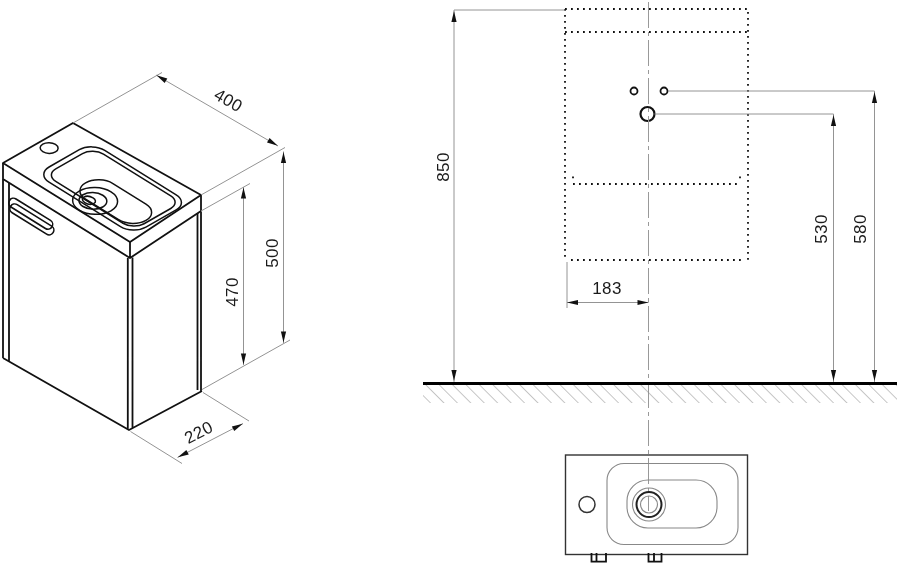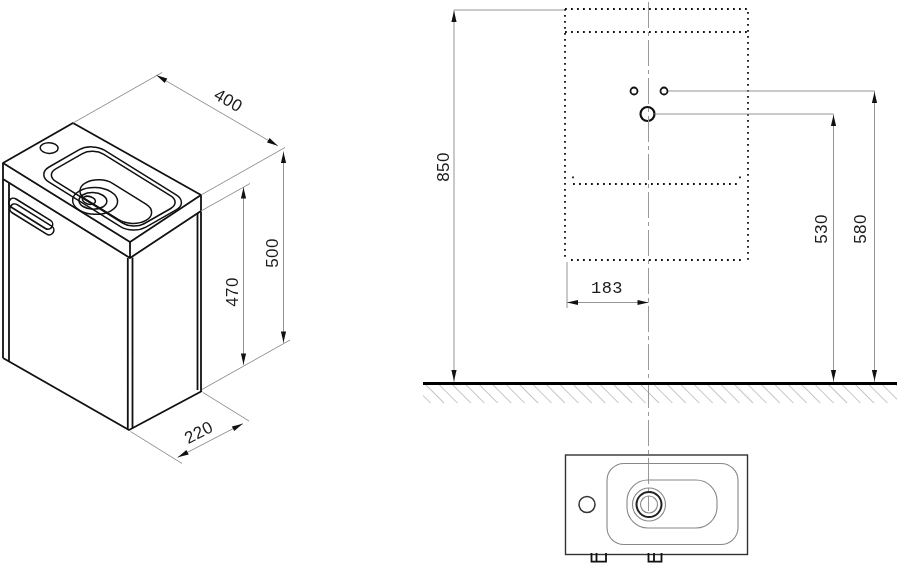--- a/index.html
+++ b/index.html
@@ -118,15 +118,15 @@
   </g>
 </svg>
 
 <div class="dim" style="left:197.5px;top:91px;transform:rotate(30deg);">400</div>
 <div class="dim" style="left:243px;top:243px;transform:rotate(-90deg);">500</div>
 <div class="dim" style="left:203px;top:282px;transform:rotate(-90deg);">470</div>
 <div class="dim" style="left:169px;top:423px;transform:rotate(-27.5deg);">220</div>
 <div class="dim" style="left:413.5px;top:157px;transform:rotate(-90deg);">850</div>
 <div class="dim" style="left:792px;top:219px;transform:rotate(-90deg);">530</div>
 <div class="dim" style="left:830.5px;top:218.5px;transform:rotate(-90deg);">580</div>
-<div class="dim" style="left:577px;top:279px;font-family:Liberation Mono, monospace;">183</div>
+<div class="dim" style="left:577px;top:279px;">183</div>
 
 </div>
 
 </body></html>

